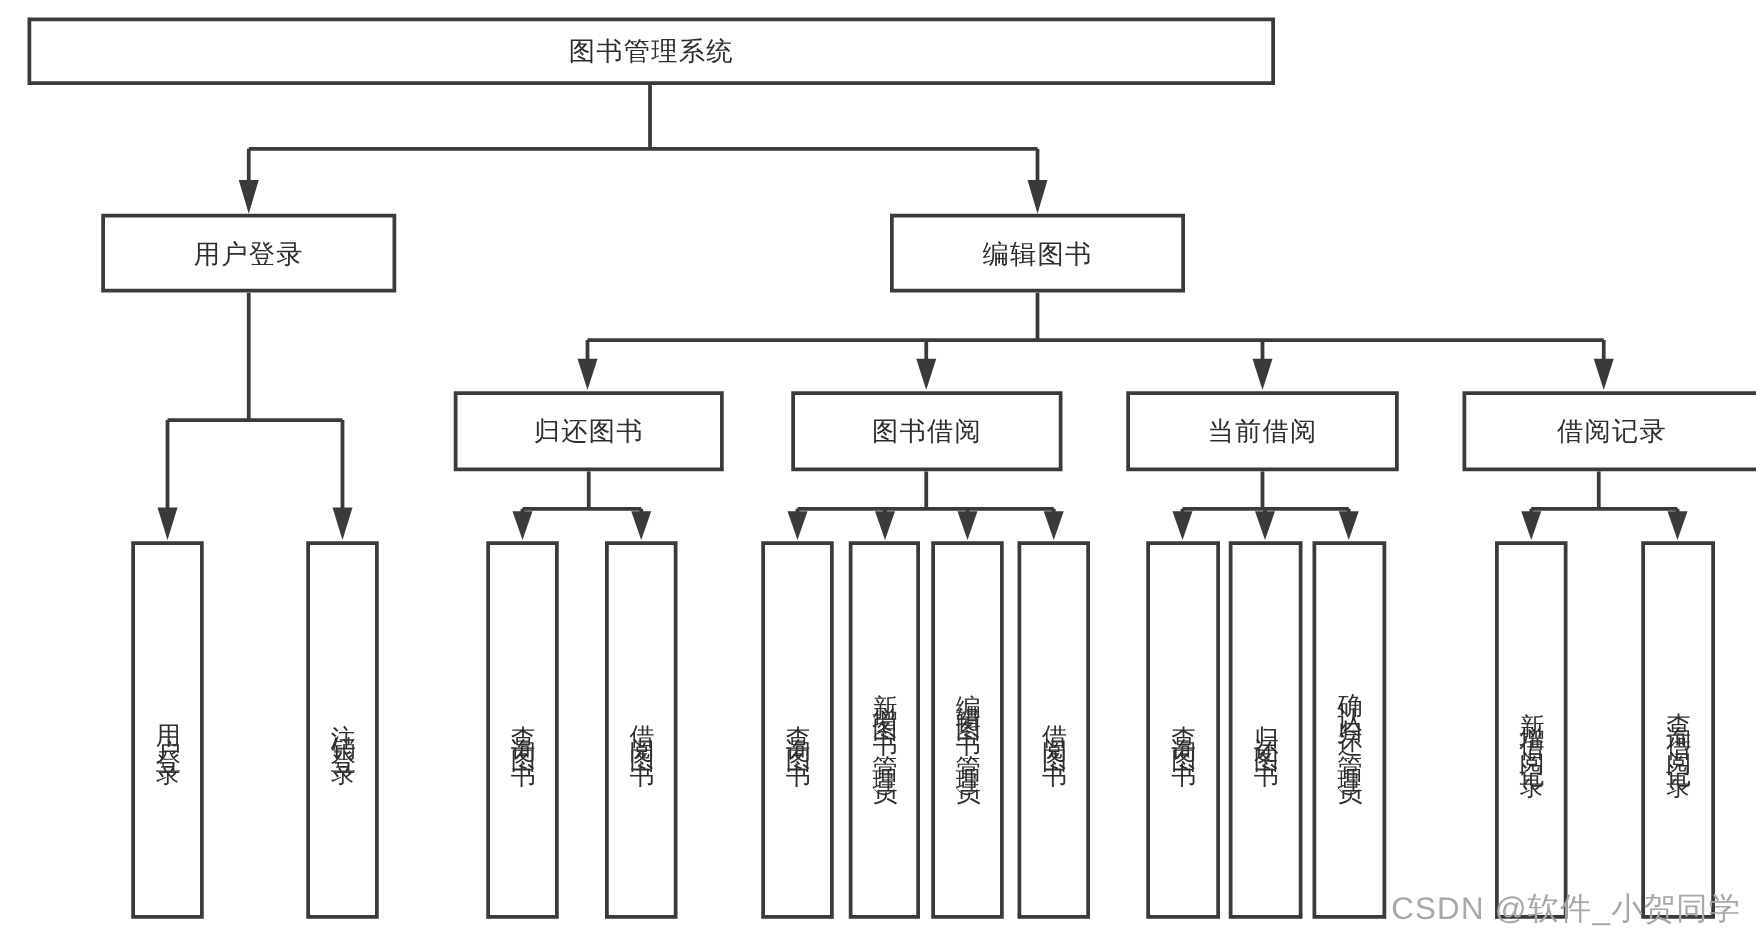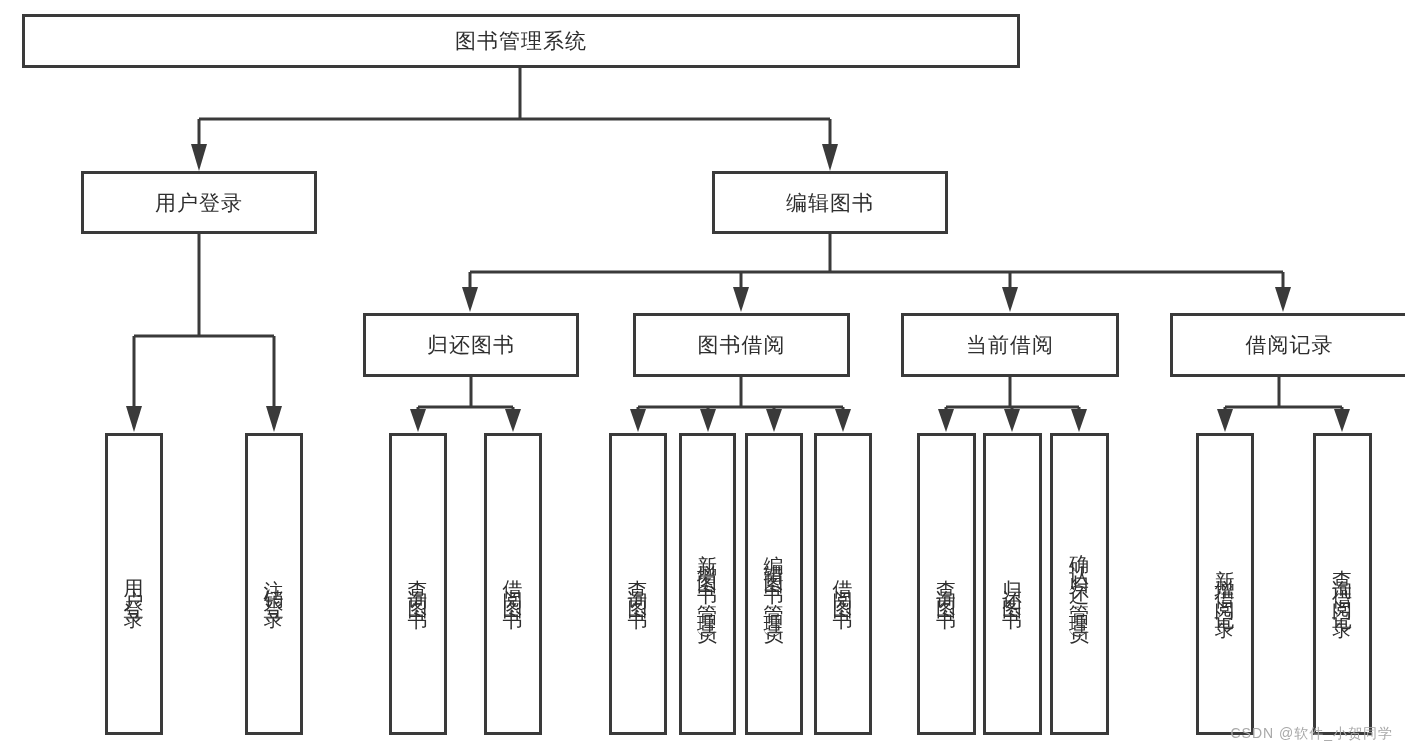--- a/index.html
+++ b/index.html
@@ -38,21 +38,21 @@
     text-orientation:mixed;
     font-size:20px;
     letter-spacing:10px;
     line-height:1;
     white-space:nowrap;
   }
   .watermark{
     position:absolute;
     right:12px;
     bottom:4px;
-    font-size:14px;
+    font-size:25px;
     color:var(--wm);
     z-index:3;
     letter-spacing:1px;
     white-space:nowrap;
   }
 </style>
 </head>
 <body>
 
 <div class="canvas">

